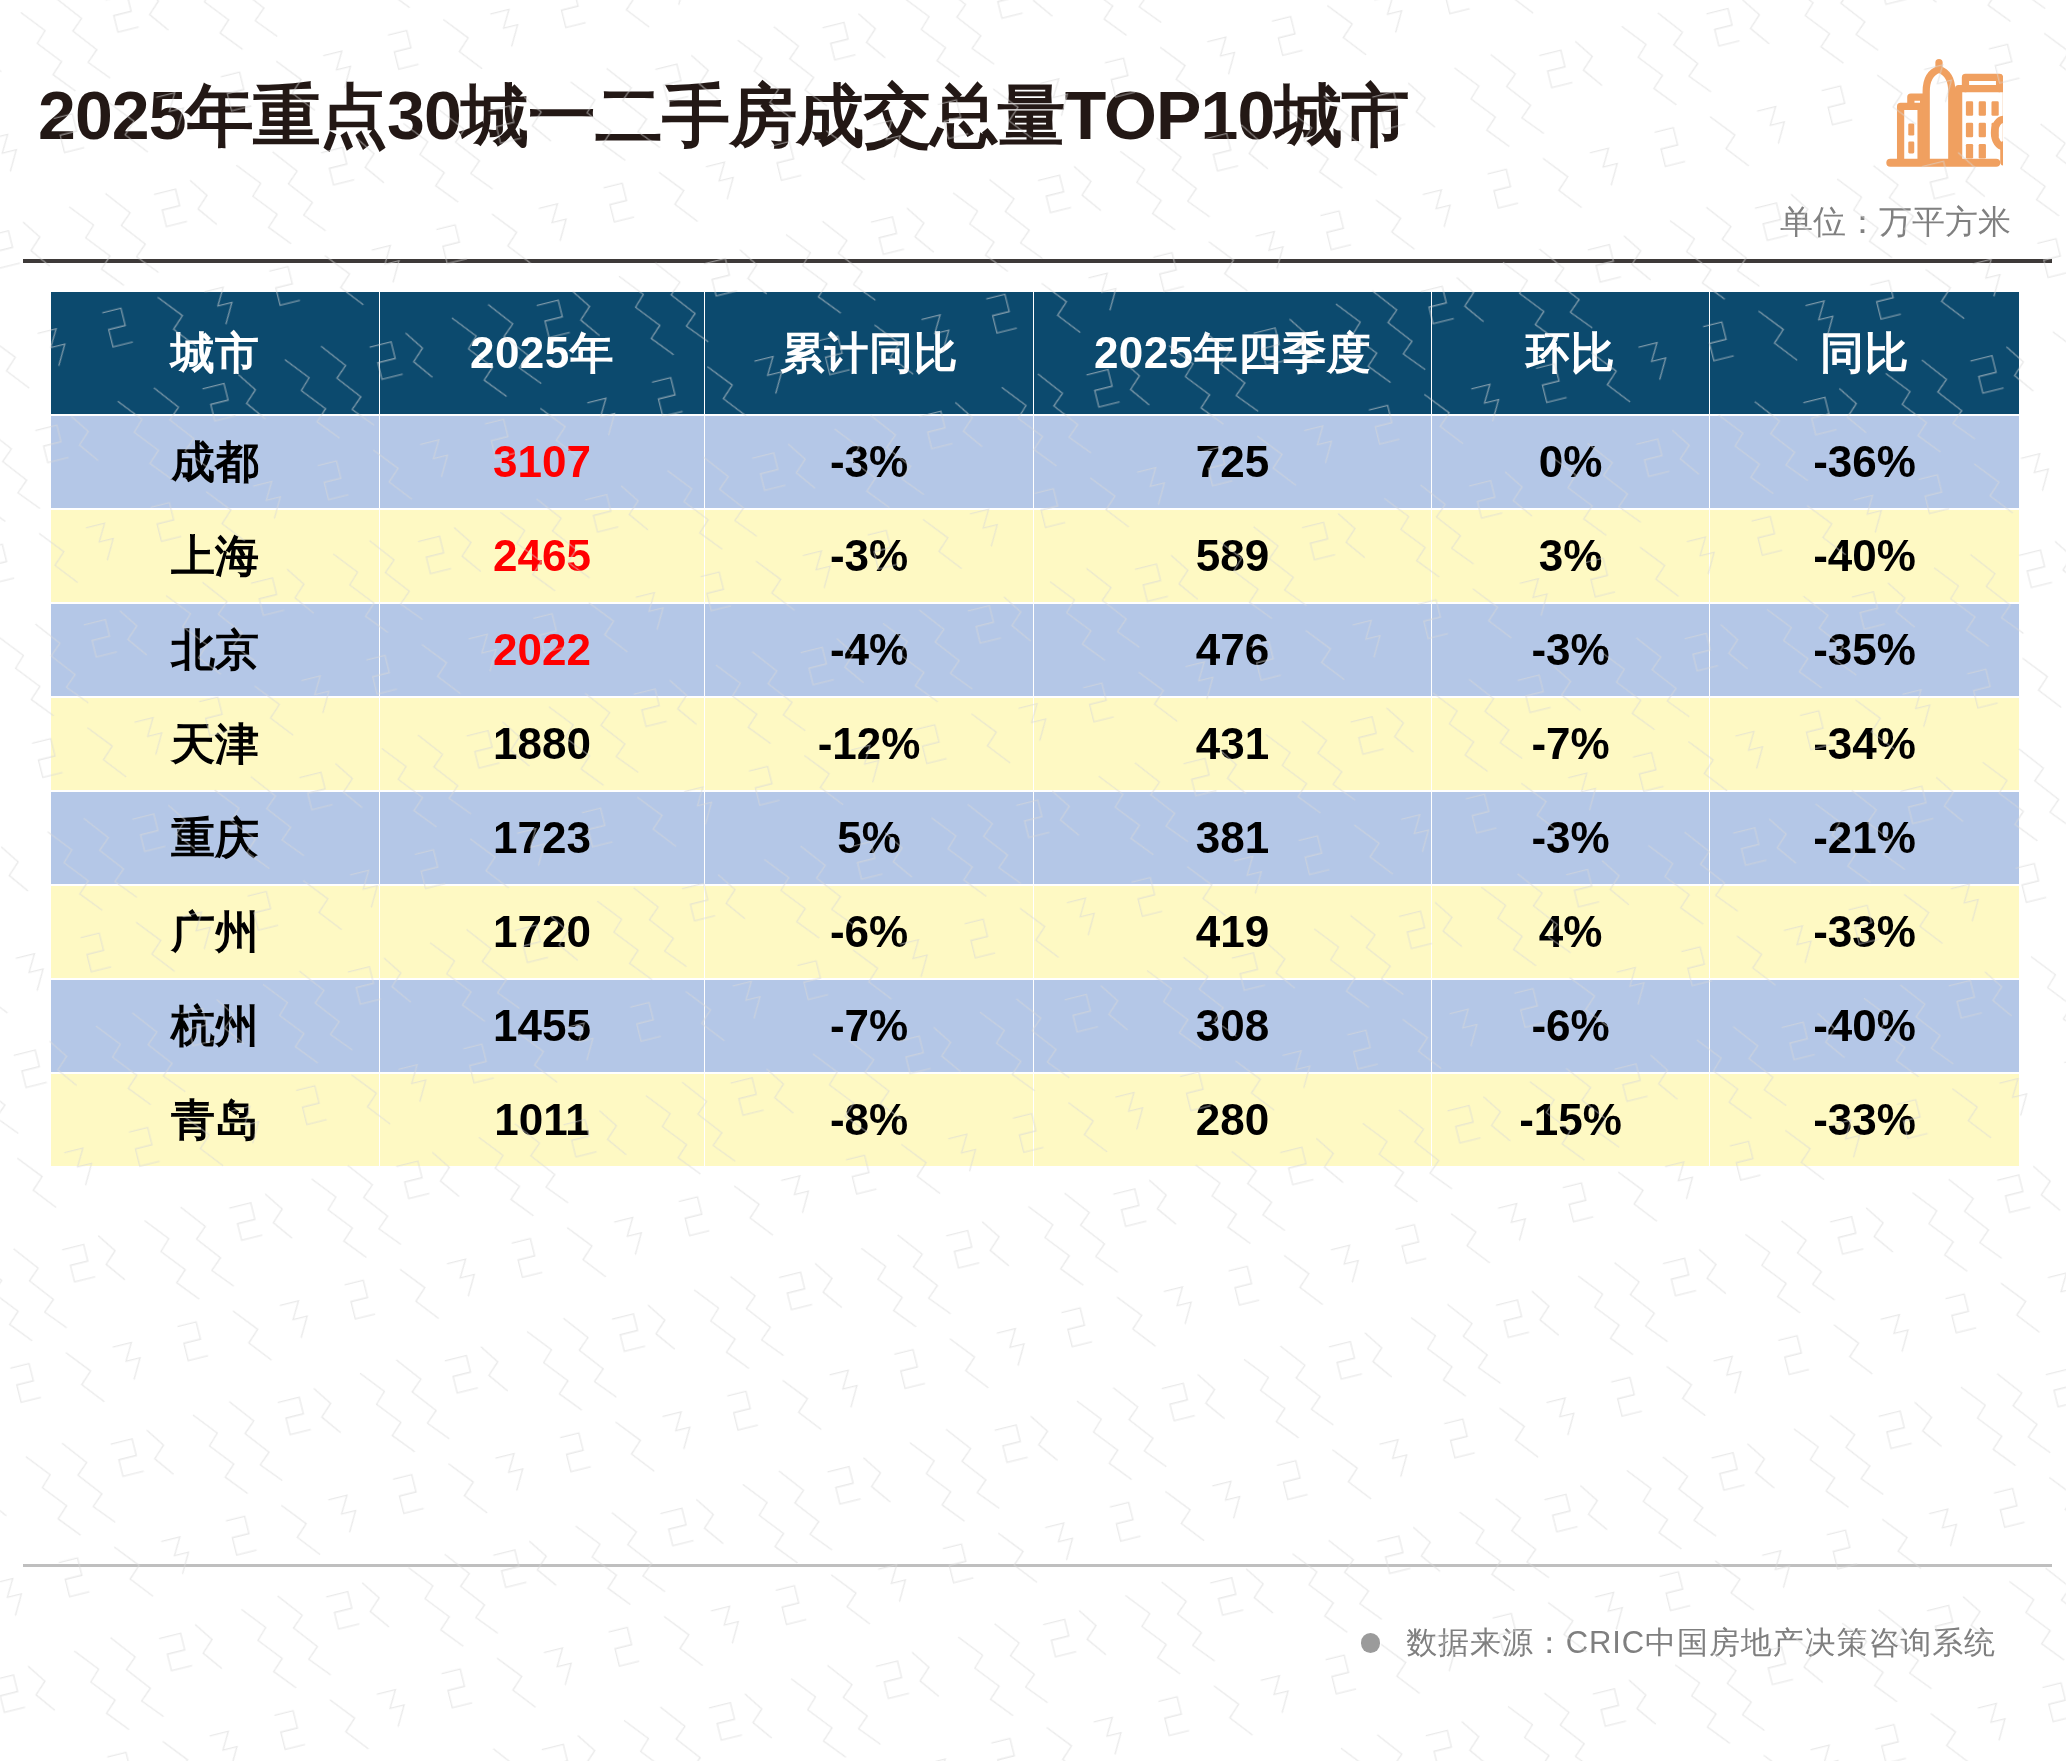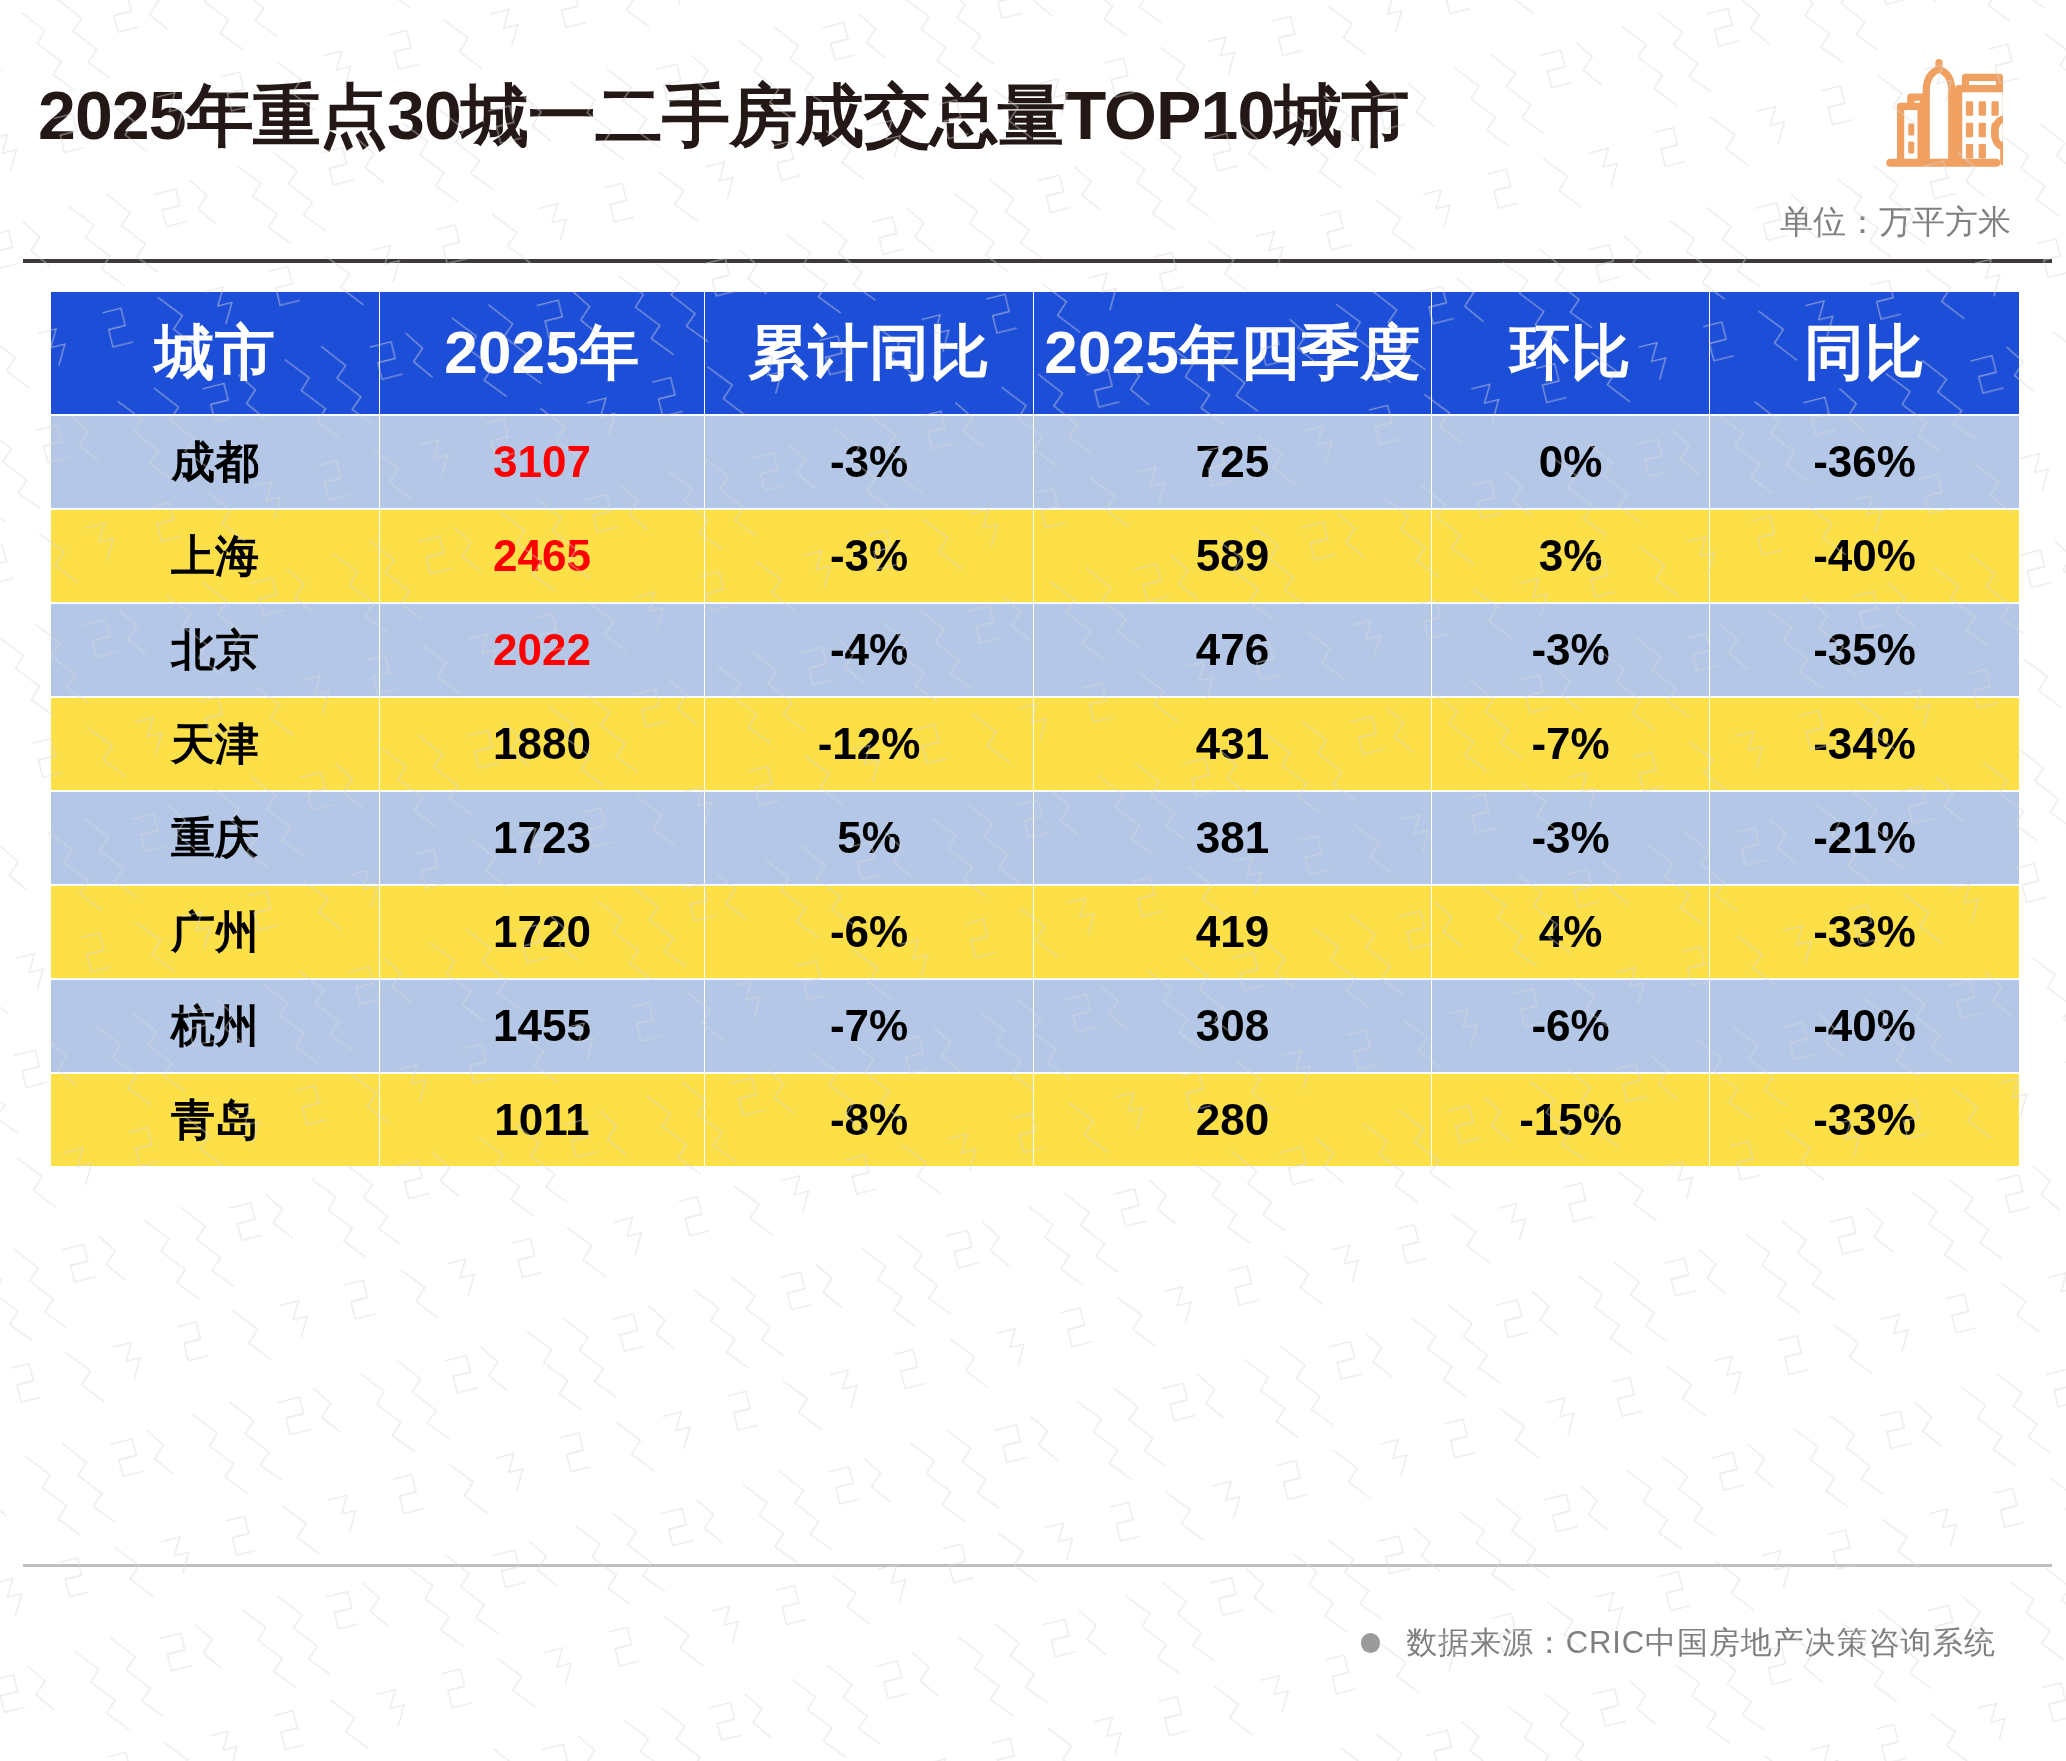--- a/index.html
+++ b/index.html
@@ -51,28 +51,28 @@
     position:absolute;left:50px;top:290px;width:1963px;
   }
   table.data{
     border-collapse:separate;border-spacing:1.7px 2.1px;
     width:1963px;table-layout:fixed;
   }
   table.data th,table.data td{
     padding:0;margin:0;text-align:center;vertical-align:middle;
   }
   thead th{
-    background:#1d4ed8;color:#ffffff;
-    font-size:60px;font-weight:bold;
+    background:#0c4a6e;color:#ffffff;
+    font-size:44px;font-weight:bold;
     height:122px;
     letter-spacing:0.4px;
     white-space:nowrap;
   }
   tbody tr.odd  td{background:#B4C7E7;}
-  tbody tr.even td{background:#fde047;}
+  tbody tr.even td{background:#fef9c3;}
   tbody td{
     height:92px;
     font-size:44px;font-weight:bold;color:#000000;
     white-space:nowrap;
   }
   td.highlight{color:#FF0000;}
 
   
   col.c-city{width:328px;}
   col.c-year{width:324px;}

